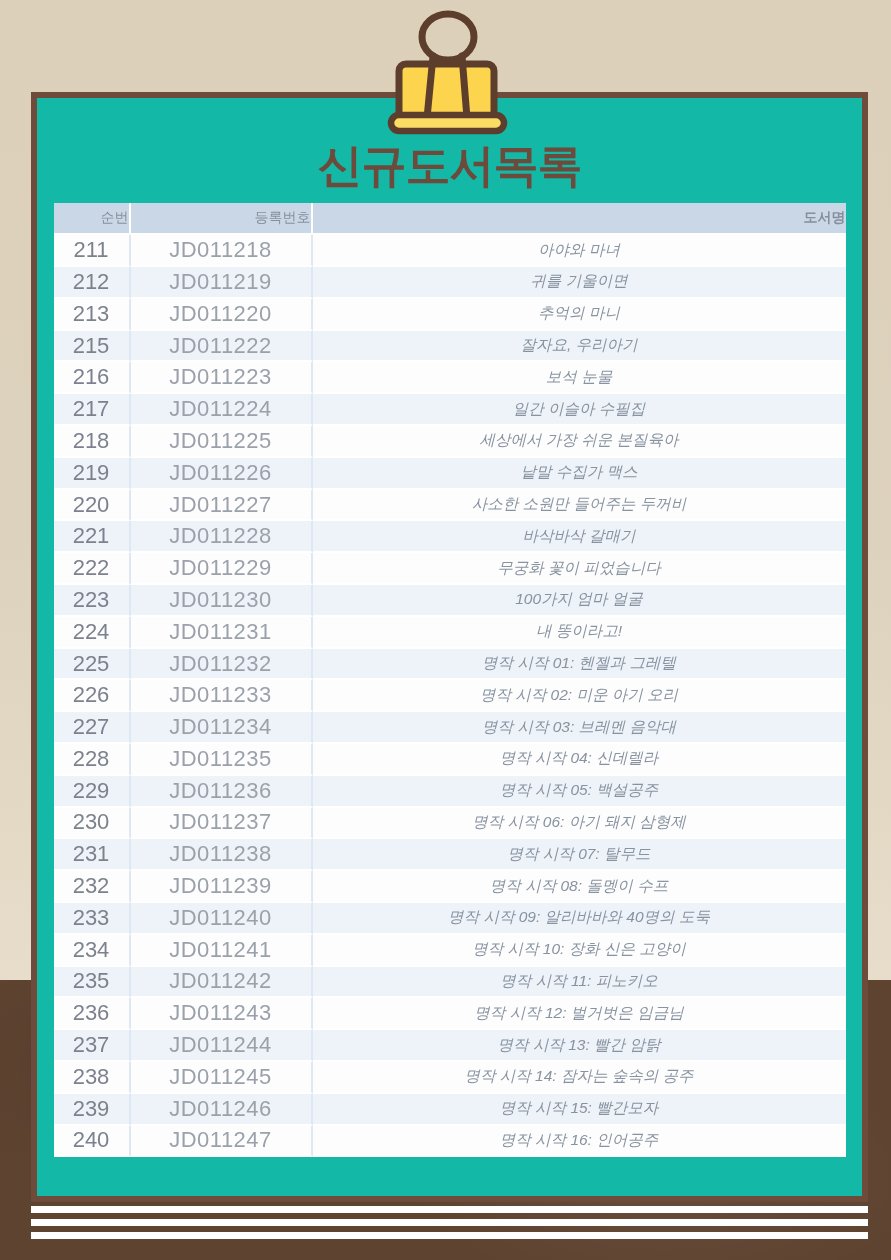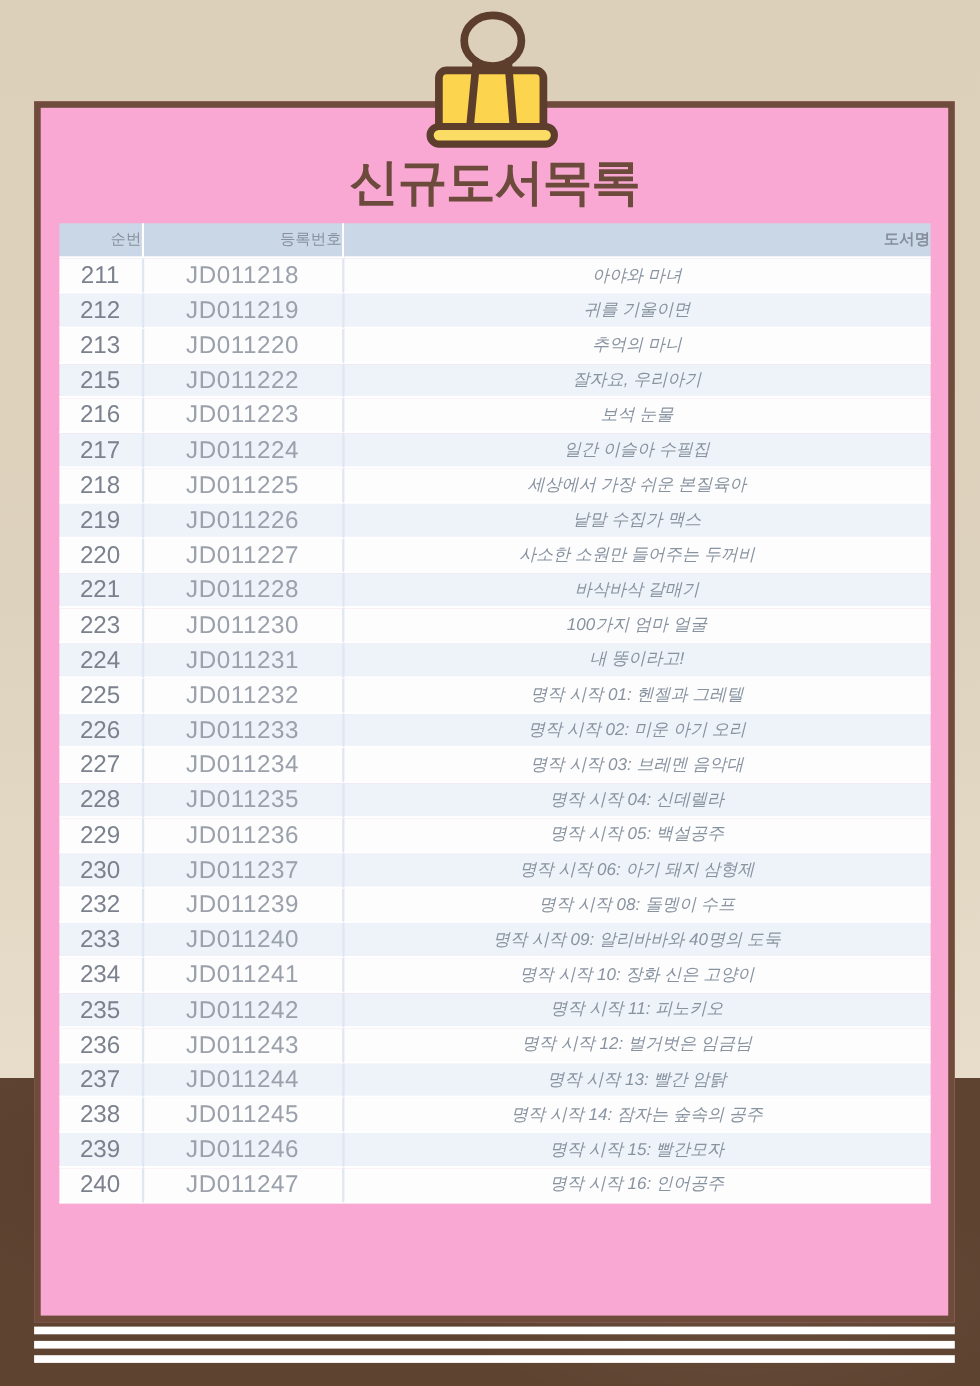--- a/index.html
+++ b/index.html
@@ -21,21 +21,21 @@
     position: absolute; left: 0; top: 980px; width: 891px; height: 280px;
     background:
       radial-gradient(ellipse 60% 80% at 25% 30%, rgba(0,0,0,0.10), transparent 60%),
       radial-gradient(ellipse 50% 70% at 75% 70%, rgba(255,255,255,0.05), transparent 60%),
       #5f4331;
   }
 
   .page {
     position: absolute; left: 31px; top: 92px;
     width: 825px; height: 1098px;
-    background: #f9a8d4;
+    background: #14b8a6;
     border: 6px solid #6f4b3b;
     z-index: 1;
   }
 
   .stripe {
     position: absolute; left: 31px; width: 837px; height: 7px;
     background: #ffffff; z-index: 1;
   }
   .stripe-1 { top: 1206px; }
   .stripe-2 { top: 1219px; }
@@ -163,20 +163,25 @@
             <td class="col-no">220</td>
             <td class="col-reg">JD011227</td>
             <td class="col-title">사소한 소원만 들어주는 두꺼비</td>
           </tr>
           <tr>
             <td class="col-no">221</td>
             <td class="col-reg">JD011228</td>
             <td class="col-title">바삭바삭 갈매기</td>
           </tr>
           <tr>
+            <td class="col-no">222</td>
+            <td class="col-reg">JD011229</td>
+            <td class="col-title">무궁화 꽃이 피었습니다</td>
+          </tr>
+          <tr>
             <td class="col-no">223</td>
             <td class="col-reg">JD011230</td>
             <td class="col-title">100가지 엄마 얼굴</td>
           </tr>
           <tr>
             <td class="col-no">224</td>
             <td class="col-reg">JD011231</td>
             <td class="col-title">내 똥이라고!</td>
           </tr>
           <tr>
@@ -201,20 +206,25 @@
           </tr>
           <tr>
             <td class="col-no">229</td>
             <td class="col-reg">JD011236</td>
             <td class="col-title">명작 시작 05: 백설공주</td>
           </tr>
           <tr>
             <td class="col-no">230</td>
             <td class="col-reg">JD011237</td>
             <td class="col-title">명작 시작 06: 아기 돼지 삼형제</td>
+          </tr>
+          <tr>
+            <td class="col-no">231</td>
+            <td class="col-reg">JD011238</td>
+            <td class="col-title">명작 시작 07: 탈무드</td>
           </tr>
           <tr>
             <td class="col-no">232</td>
             <td class="col-reg">JD011239</td>
             <td class="col-title">명작 시작 08: 돌멩이 수프</td>
           </tr>
           <tr>
             <td class="col-no">233</td>
             <td class="col-reg">JD011240</td>
             <td class="col-title">명작 시작 09: 알리바바와 40명의 도둑</td>

